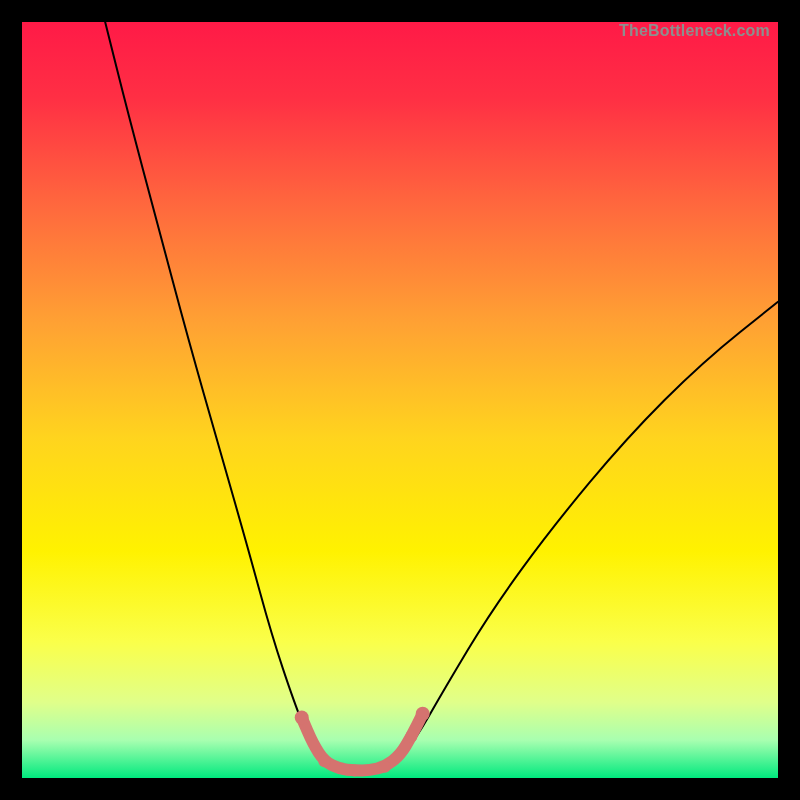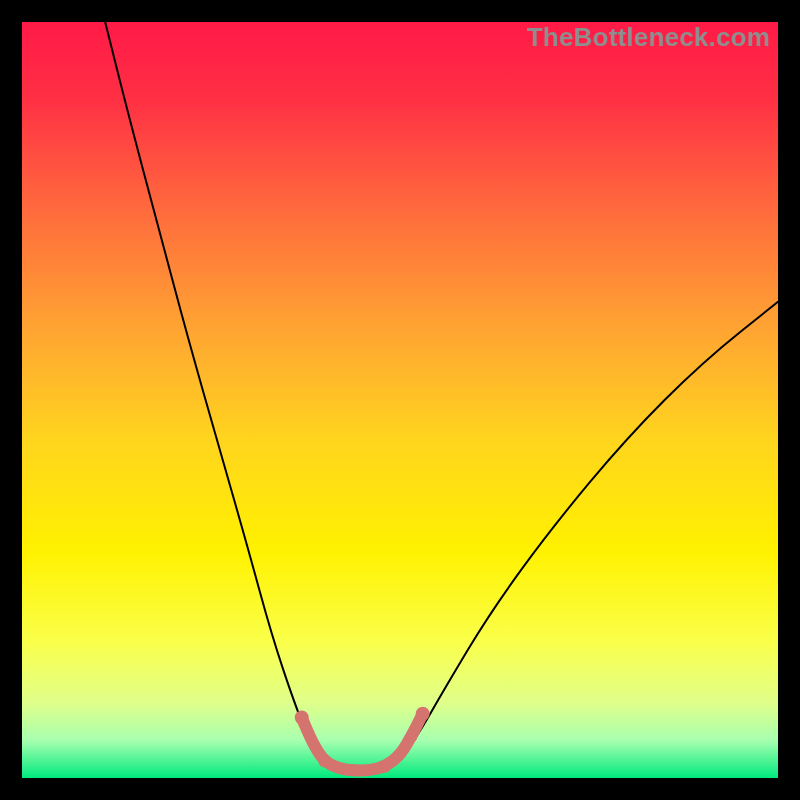--- a/index.html
+++ b/index.html
@@ -23,21 +23,21 @@
     left: 0;
     top: 0;
     width: 756px;
     height: 756px;
   }
   .watermark {
     position: absolute;
     top: 0px;
     right: 8px;
     font-family: Arial, Helvetica, sans-serif;
-    font-size: 26px;
+    font-size: 16px;
     font-weight: 600;
     color: #8e8e8e;
     letter-spacing: 0.2px;
     pointer-events: none;
   }
 </style>
 </head>
 <body>
 
 <div class="frame">

